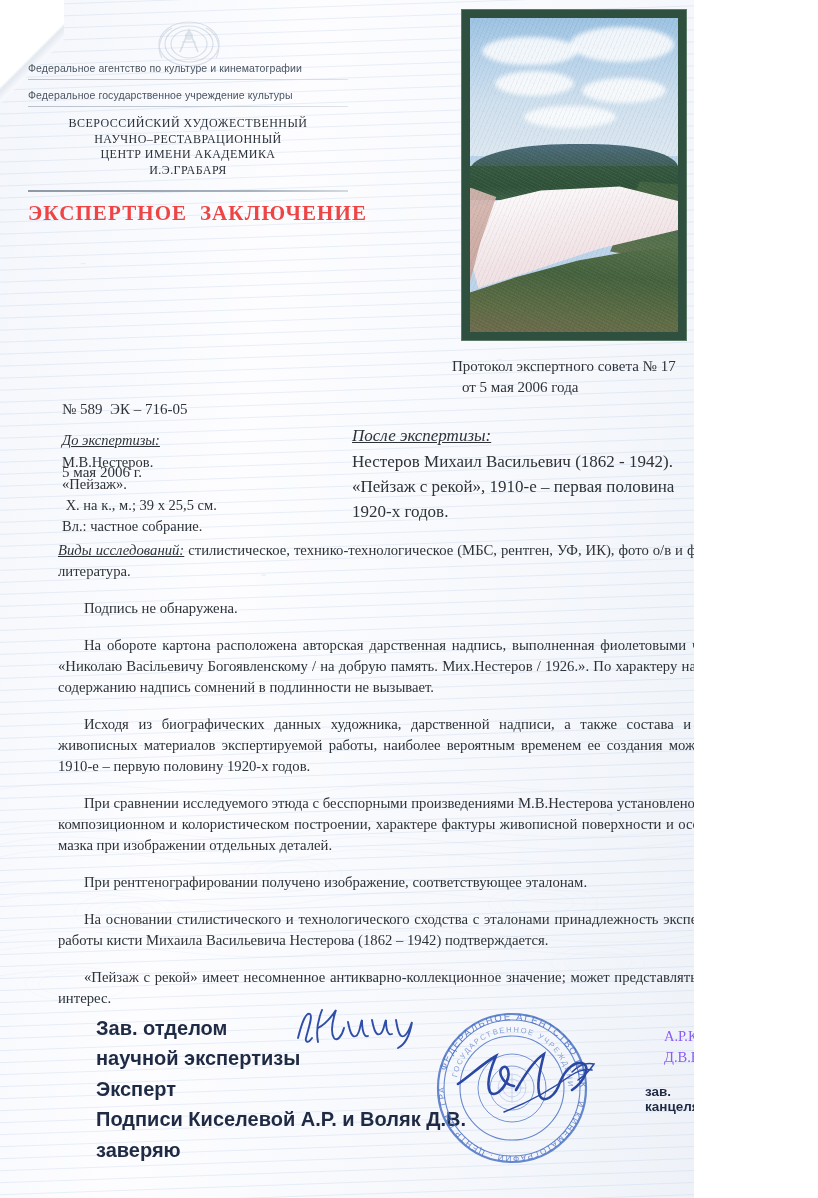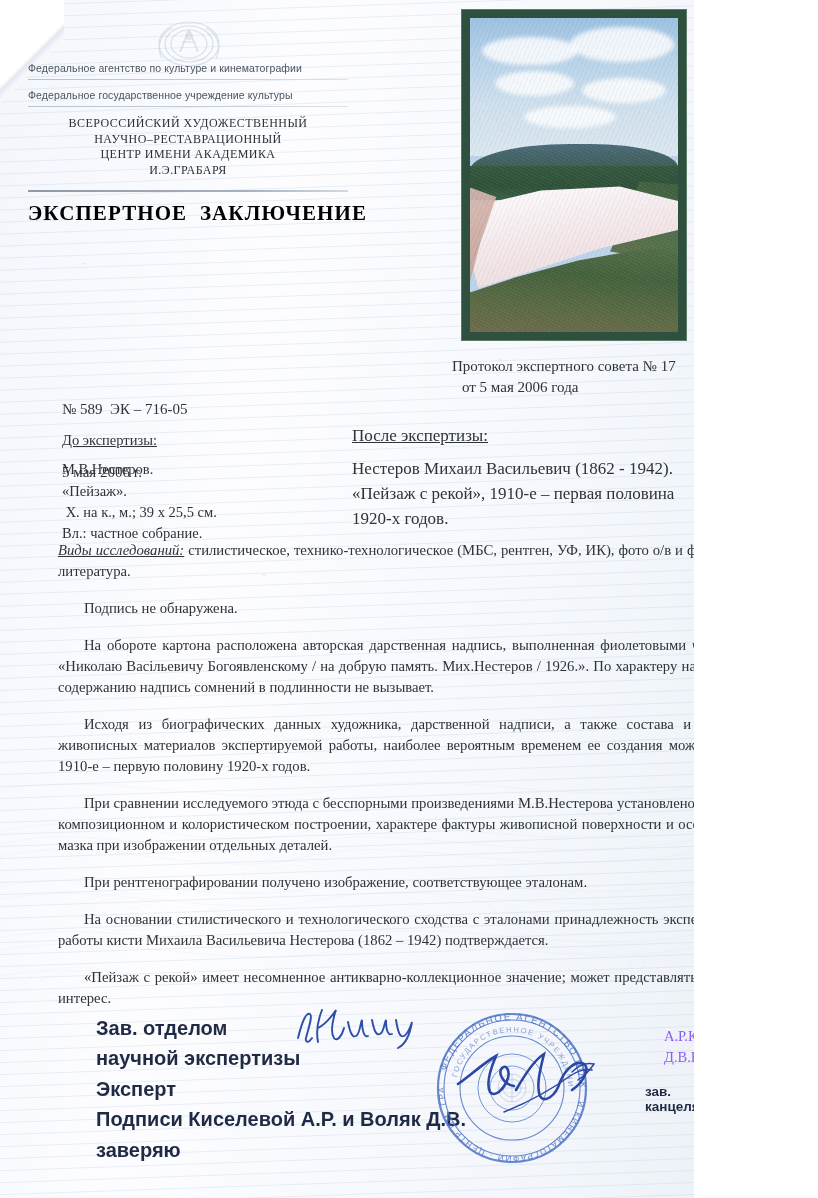--- a/index.html
+++ b/index.html
@@ -89,21 +89,21 @@
     letter-spacing: .45px;
     color: #2b3138;
     line-height: 1.30;
     margin-top: 3px;
   }
   .doc-title {
     font-family: "Liberation Serif", "DejaVu Serif", serif;
     font-weight: bold;
     font-size: 21px;
     letter-spacing: 1.1px;
-    color: #000000;
+    color: #ef4444;
     margin-top: 7px;
     white-space: pre;
   }
 
   
   .painting-wrap {
     position: absolute;
     left: 462px;
     top: 10px;
     width: 224px;
@@ -193,23 +193,24 @@
     font-size: 14.5px;
     line-height: 1.47;
   }
   .col-after {
     position: absolute;
     left: 352px; top: 424px;
     font-size: 17px;
     line-height: 1.47;
   }
   .hdr-ul {
+    font-style: italic;
     text-decoration: underline;
     display: inline-block;
-    margin-bottom: 8px;
+    margin-bottom: 1px;
   }
 
   
   .body {
     position: absolute;
     left: 58px;
     top: 540px;
     width: 706px;
     font-size: 14.7px;
     line-height: 1.43;

